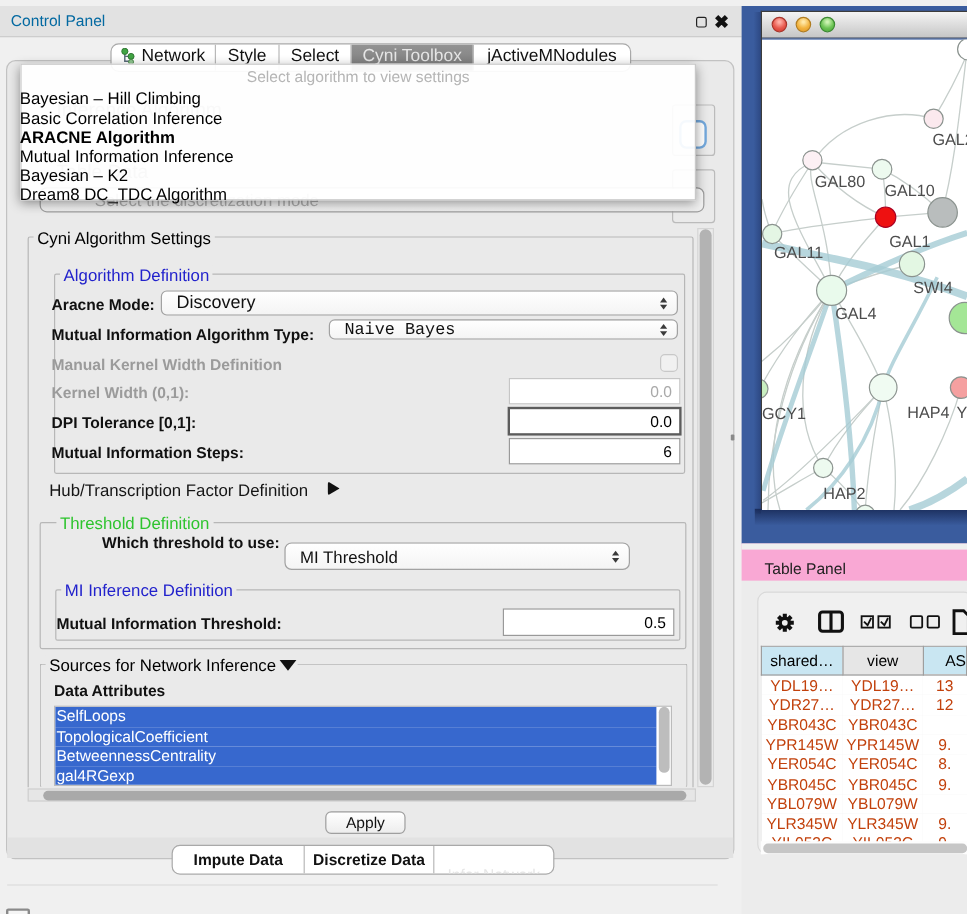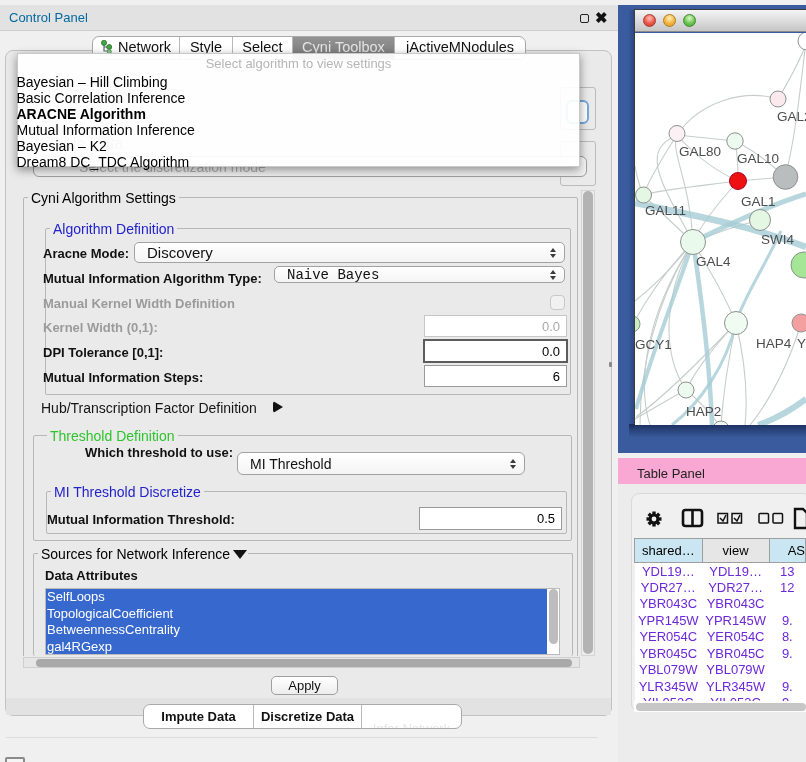--- a/index.html
+++ b/index.html
@@ -48,21 +48,21 @@
 #mactitle { left:0; top:0; width:172px; height:22px; background:linear-gradient(#f4f4f4,#c6c6c6); border-bottom:1px solid #8a8a8a; }
 .light { position:absolute; top:4px; width:13px; height:13px; border-radius:50%; }
 #netcanvas { left:0; top:23px; width:171px; height:392px; background:#fff; }
 
 #tpstrip { left:618px; top:453px; width:188px; height:31px; background:#f9a8d4; border-top:5px solid #efefef; }
 #tpstrip .t { position:absolute; left:19px; top:8px; font-size:13px; color:#222; }
 #tparea { left:618px; top:484px; width:188px; height:278px; background:#ececec; }
 #tpbox { left:631px; top:493px; width:180px; height:219px; background:#f0f0f0; border:1px solid #d9d9d9; border-radius:8px; }
 table.tp { border-collapse:collapse; position:absolute; font-size:13px; }
 table.tp th { font-weight:normal; border:1px solid #9e9e9e; height:24px; }
-table.tp td { text-align:center; height:16.5px; color:#6d28d9; background:#fff; }
+table.tp td { text-align:center; height:16.5px; color:#c2410c; background:#fff; }
 .hblue { background:#c9e6f2; }
 .hgray { background:#e6e6e6; }
 #cornerbtn { left:5px; top:757px; width:20px; height:12px; border:2px solid #8a8a8a; border-radius:2px; background:#f5f5f5; }
 </style>
 </head>
 <body>
 
 <div class="abs" id="titlebar">
     <span class="t">Control Panel</span>
   </div>
@@ -111,21 +111,21 @@
   </div>
 <label class="b" style="left:85px;top:445px;">Which threshold to use:</label>
 <div class="combo" style="left:237px;top:452px;width:288px;height:23px;border-radius:6px;">
     <span class="tx">MI Threshold</span>
     <span class="arr">
       <i class="up"></i>
       <i class="dn"></i>
     </span>
   </div>
 <div class="grp" style="left:46px;top:491px;width:521px;height:43px;">
-    <span class="lbl blue">MI Threshold Discretize</span>
+    <span class="lbl blue">MI Inference Definition</span>
   </div>
 <label class="b" style="left:47px;top:512px;">Mutual Information Threshold:</label>
 <div class="field" style="left:419px;top:507px;width:143px;height:23px;border:1px solid #999;color:#000;">0.5</div>
 
 <div class="grp" style="left:33px;top:553px;width:540px;height:103px;border-bottom:none;">
     <span class="lbl" style="padding-right:18px;">Sources for Network Inference</span>
   </div>
 <div class="abs" style="left:233px;top:550px;width:0;height:0;border-top:9px solid #111;border-left:7px solid transparent;border-right:7px solid transparent;"></div>
 <label class="b" style="left:45px;top:568px;font-size:13px;">Data Attributes</label>
 <div class="abs" id="datalist">

